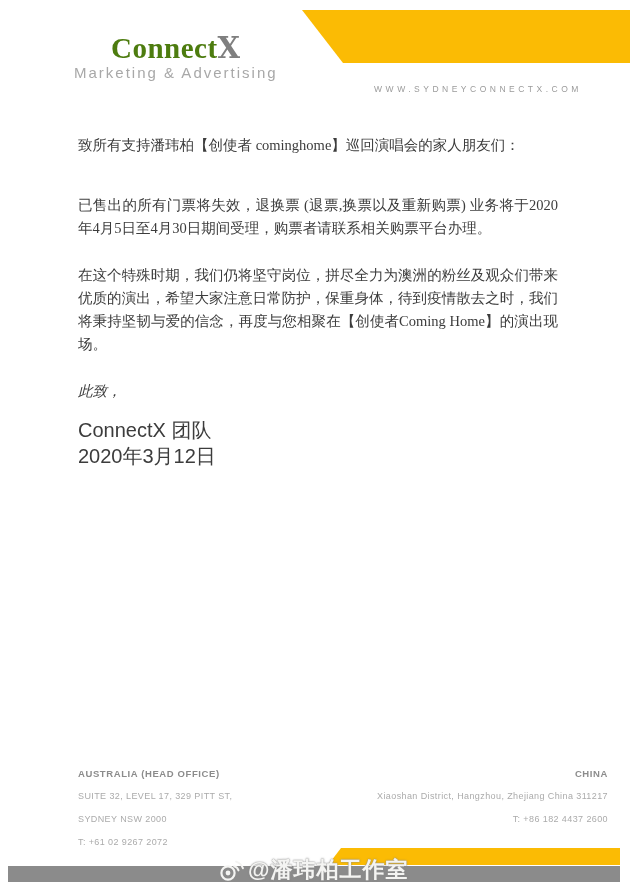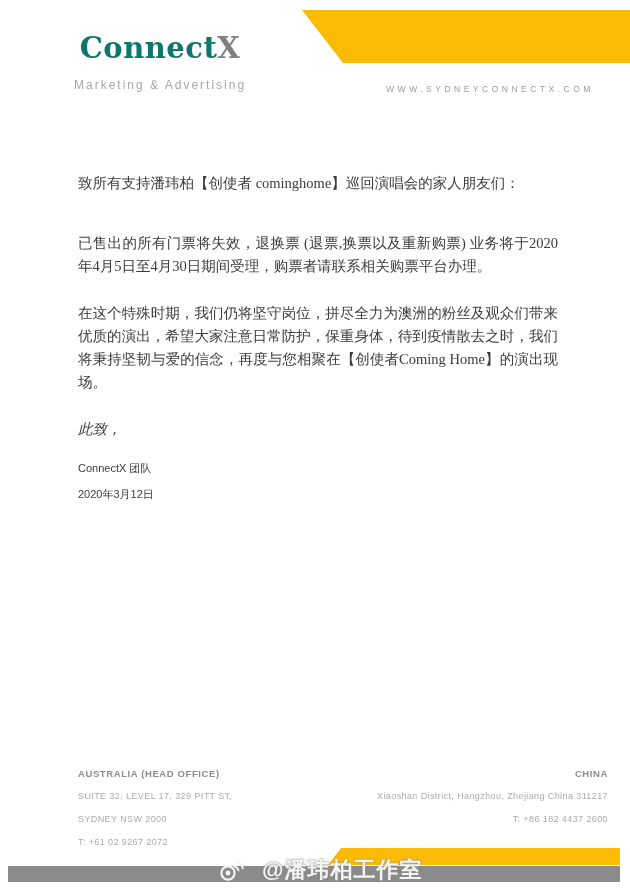--- a/index.html
+++ b/index.html
@@ -13,43 +13,43 @@
   .banner-top {
     position:absolute; left:302px; top:10px; width:328px; height:53px;
     background:#FBBB04;
     clip-path: polygon(0 0, 100% 0, 100% 100%, 41px 100%);
   }
   .logo-block { position:absolute; left:74px; top:32px; text-align:center; }
   .logo-text {
     font-family:"DejaVu Serif", serif; font-weight:bold;
     font-size:29px; letter-spacing:0.5px; line-height:32px;
   }
-  .logo-text .c1 { color:#0f766e; }
+  .logo-text .c1 { color:#4d7c0f;font-family:Liberation Serif, serif; }
   .logo-text .c2 { color:#7F7F7F; }
   .logo-tagline {
-    margin-top:14px; font-size:12px; letter-spacing:2px; color:#A8A8A8;
+    margin-top:0; font-size:15px; letter-spacing:2px; color:#A8A8A8;
   }
   .site-url {
-    position:absolute; left:370px; top:84px; width:240px; text-align:center;
+    position:absolute; left:358px; top:84px; width:240px; text-align:center;
     font-size:8.5px; letter-spacing:3.5px; color:#9B9B9B; white-space:nowrap;
   }
 
   
   .letter {
     position:absolute; left:78px; top:134px; width:480px;
     font-family:"Liberation Serif", serif;
     font-size:14.5px; line-height:23px; color:#3C3C3C;
   }
-  .letter .greeting { margin-bottom:37px;margin-top:38px; }
+  .letter .greeting { margin-bottom:37px; }
   .letter p.para { margin-bottom:24px; text-align:justify; }
   .letter .closing { margin-top:11px;font-style:italic; }
   .sign-block {
     margin-top:14px;
     font-family:"Liberation Sans", sans-serif;
-    font-size:11px; line-height:26px; color:#3C3C3C;
+    font-size:20px; line-height:26px; color:#3C3C3C;
   }
 
   
   .footer-col { position:absolute; top:768px; color:#ABABAB; }
   .footer-col.aus { left:78px; width:230px; }
   .footer-col.chn { left:318px; width:290px;text-align:right; }
   .footer-title {
     font-size:9.5px; font-weight:bold; color:#8C8C8C;
     letter-spacing:0.6px; margin-bottom:12px;
   }
@@ -60,21 +60,21 @@
     position:absolute; left:328px; top:848px; width:292px; height:17px;
     background:#FBBB04;
     clip-path: polygon(13px 0, 100% 0, 100% 100%, 0 100%);
   }
   .bar-gray {
     position:absolute; left:8px; top:866px; width:612px; height:16px;
     background:#8B8B8B;
   }
   .watermark {
     position:absolute; left:218px; top:855px; height:30px;
-    display:flex; align-items:center; gap:18px;
+    display:flex; align-items:center; gap:4px;
     color:#F4F4F2;
     font-family:"Liberation Sans", sans-serif;
     font-size:22px; font-weight:bold; letter-spacing:1px;
     text-shadow:0 0 2px rgba(140,140,140,0.9), 0 0 1px rgba(140,140,140,0.9);
     white-space:nowrap;
   }
   .weibo-glyph { width:26px; height:26px; flex:0 0 auto; }
 </style>
 </head>
 <body>

